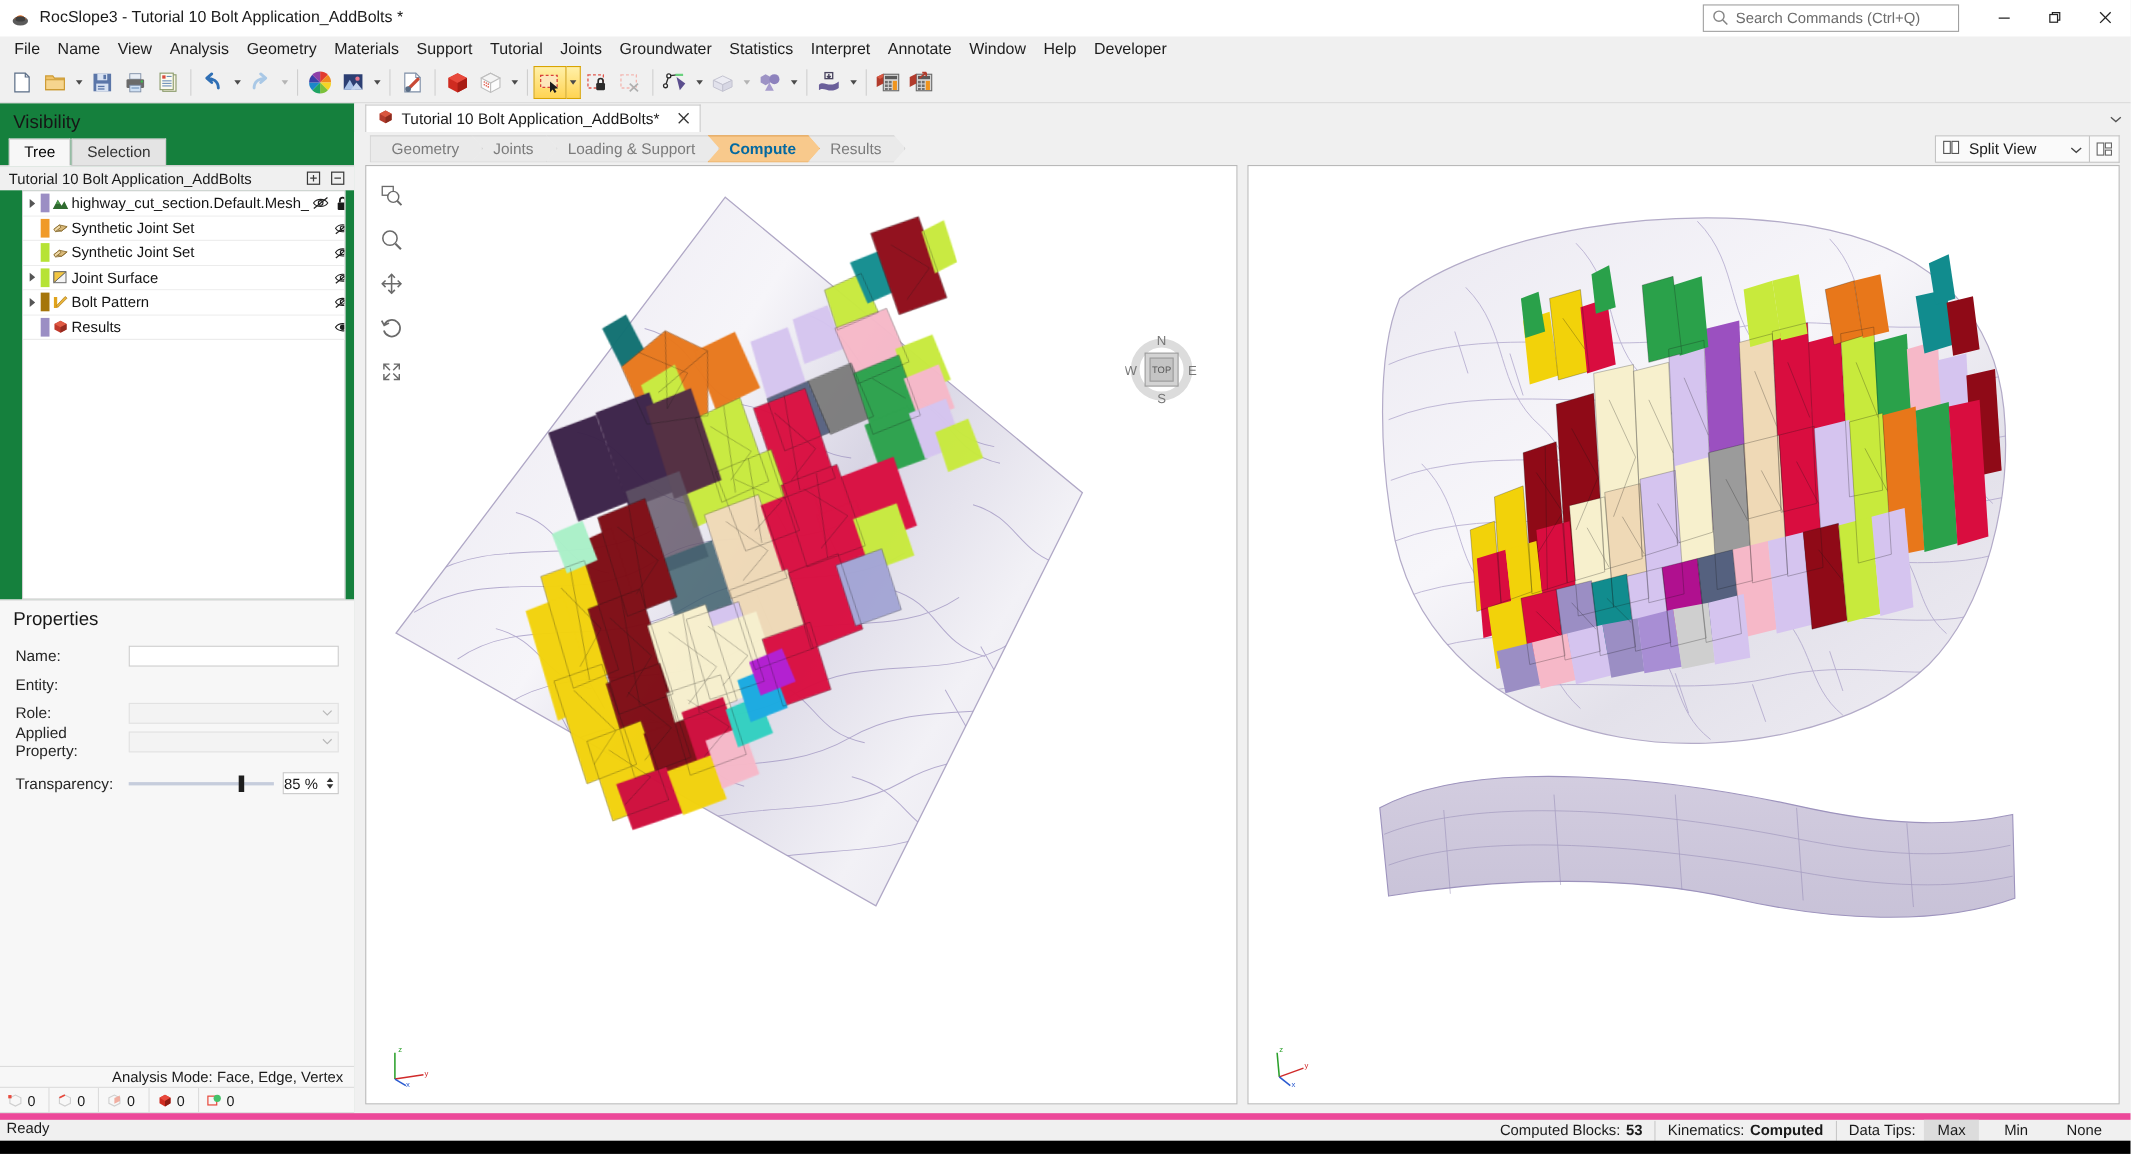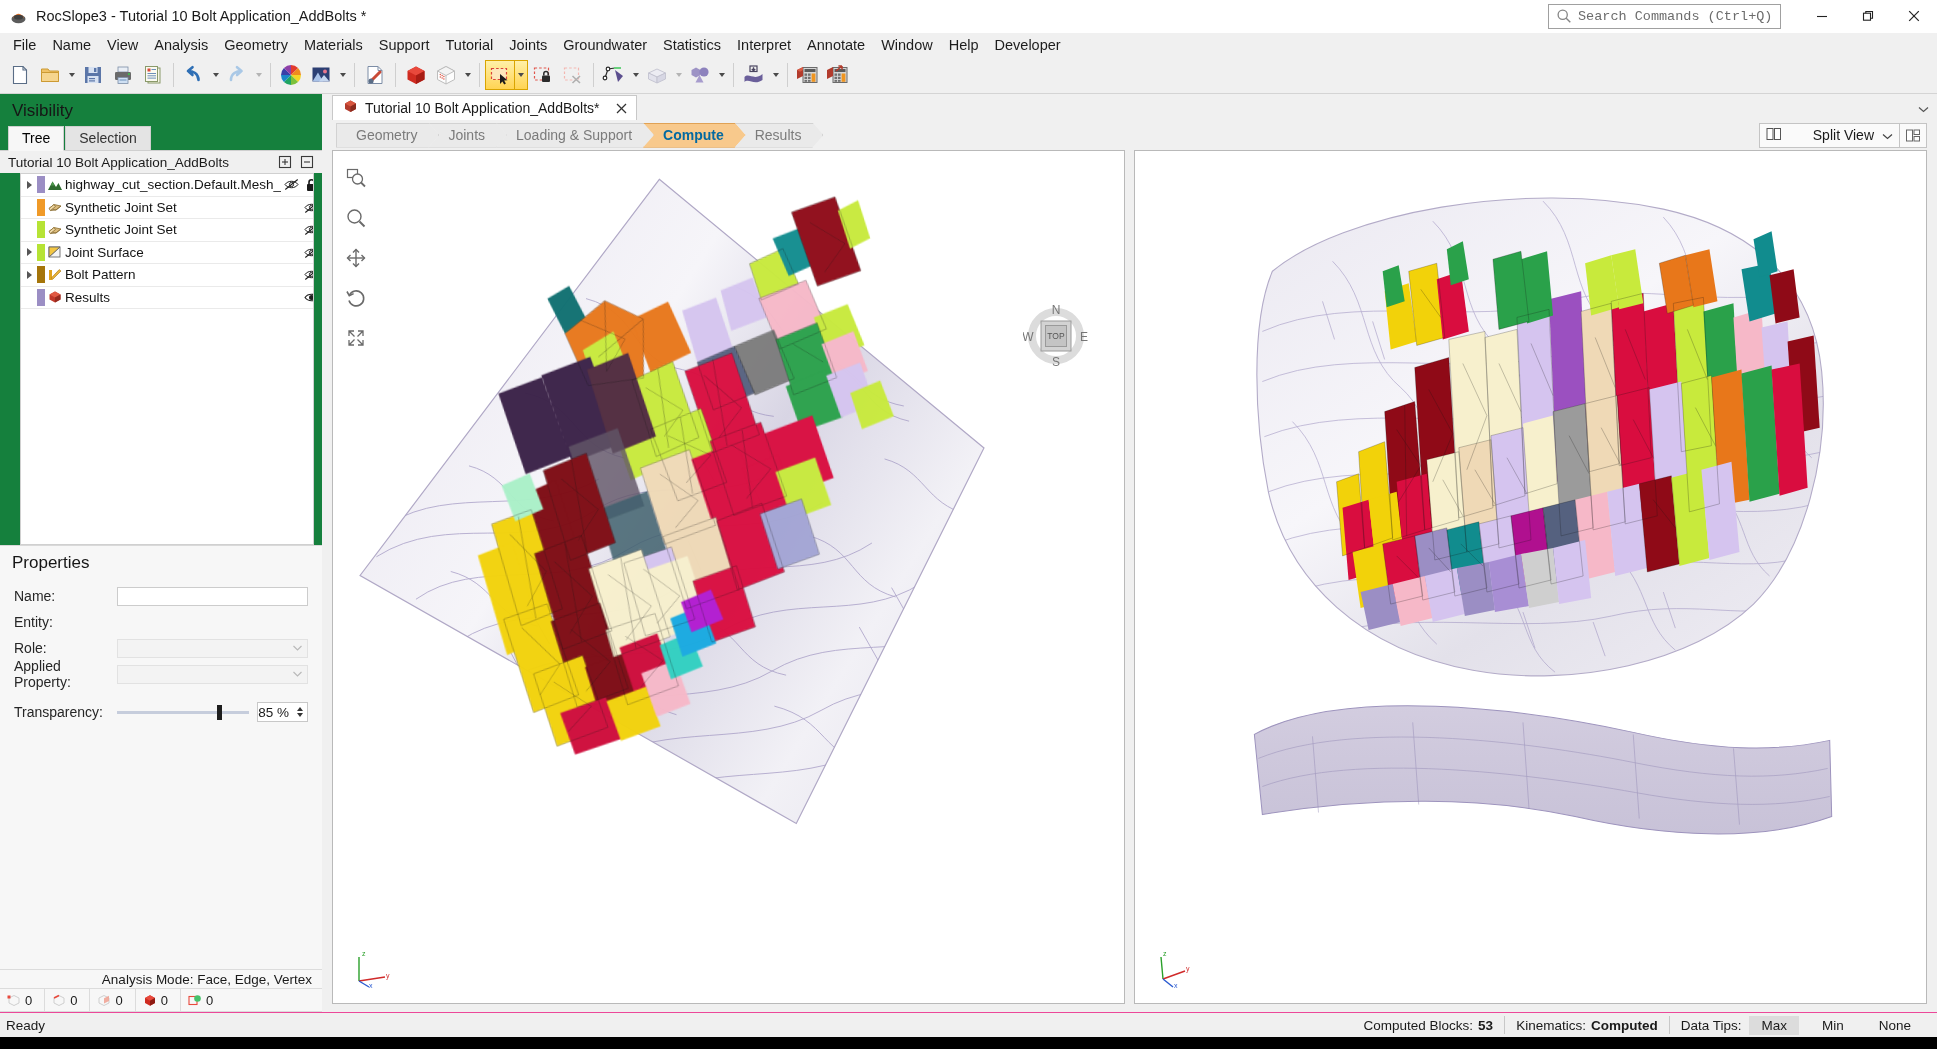--- a/index.html
+++ b/index.html
@@ -21,21 +21,21 @@
     border-bottom: 1px solid #ffffff; position: relative;
   }
   .app-logo { width: 17px; height: 17px; margin-right: 9px; flex:0 0 17px; }
   .title-text { font-size: 14.5px; color: #1a1a1a; white-space: nowrap; }
   .title-right { margin-left: auto; display: flex; align-items: center; height: 100%; }
   .searchbox {
     width: 233px; height: 25px; border: 1px solid #a0a0a0; background: #fff;
     display: flex; align-items: center; padding: 0 7px; margin-right: 18px;
   }
   .searchbox .sicon { flex: 0 0 16px; height:16px; margin-right: 6px; opacity: .62; }
-  .search-ph { font-size: 13.5px; color: #6c6c6c; white-space: nowrap; font-family: Liberation Mono, monospace; }
+  .search-ph { font-size: 13.5px; color: #6c6c6c; white-space: nowrap; }
   .wbtn { width: 46px; height: 33px; display: flex; align-items: center; justify-content: center; }
 
   
   .menubar {
     height: 24px; flex: 0 0 24px; background: #f0f0f0;
     display: flex; align-items: center; padding-left: 5px; font-size: 14.5px;
   }
   .menuitem { padding: 3px 8px; color: #1d1d1d; white-space: nowrap; line-height: 17px; }
 
   
@@ -103,21 +103,21 @@
   .spin-dn { width:0;height:0;border-left:3.5px solid transparent;border-right:3.5px solid transparent;border-top:4px solid #333; }
 
   
   .selmode { text-align: right; font-size: 13.5px; padding: 2px 10px 1px 0; color: #1a1a1a; border-top: 1px solid #dcdcdc; }
   .counters { display: flex; align-items: center; height: 24px; border-top: 1px solid #dcdcdc; border-bottom: 1px solid #dcdcdc; }
   .ctr { display: flex; align-items: center; padding: 0 12px 0 6px; font-size: 13px; border-right: 1px solid #dcdcdc; height:100%; }
   .ctr:last-child { border-right: none; }
   .ctr .cnum { margin-left: 3px; }
 
   
-  .center { flex: 1 1 auto; display: flex; flex-direction: column; min-width: 0; background: #f0f0f0; text-align: right; }
+  .center { flex: 1 1 auto; display: flex; flex-direction: column; min-width: 0; background: #f0f0f0; }
   .doctabs { height: 26px; flex: 0 0 26px; display: flex; align-items: flex-end; padding-left: 10px; position: relative; }
   .doctab {
     display: flex; align-items: center; gap: 7px; height: 25px; padding: 0 9px 0 10px;
     background: #fff; border: 1px solid #c8c8c8; border-bottom: none; font-size: 14px;
   }
   .doctab .x { font-size: 15px; color: #444; margin-left: 9px; }
   .tabs-rightcaret { margin-left: auto; margin-right: 8px; align-self: center; }
 
   .wfbar { height: 30px; flex: 0 0 30px; display: flex; align-items: center; padding-left: 14px; background: #f0f0f0; position: relative; }
   .chev {
@@ -139,22 +139,22 @@
   .vp { flex: 1 1 0; border: 1px solid #b9b9b9; background: #ffffff; position: relative; overflow: hidden; }
   .vp-tools { position: absolute; left: 10px; top: 14px; display: flex; flex-direction: column; gap: 14px; z-index: 5; }
   .vp-tool { width: 26px; height: 26px; display: flex; align-items: center; justify-content: center; }
   .compass { position: absolute; left: 690px; top: 152px; width: 66px; height: 66px; z-index: 5; }
   .axis-gizmo { position: absolute; left: 18px; bottom: 14px; width: 42px; height: 42px; z-index: 5; }
   .scene { position: absolute; inset: 0; }
   .scene svg { width: 100%; height: 100%; display: block; }
 
   
   .statusbar {
-    height: 25px; flex: 0 0 25px; background: #f0f0f0; display: flex; align-items: center;
-    border-top: 1px solid #ec4899; font-size: 13.5px; padding-left: 6px;
+    height: 25px; flex: 0 0 25px; background: #f0f0f0; display: flex; 
+    border-top: 6px solid #ec4899; font-size: 13.5px; padding-left: 6px;
   }
   .sb-ready { color: #1a1a1a; }
   .sb-right { margin-left: auto; display: flex; align-items: center; height: 100%; }
   .sb-item { padding: 0 11px; height: 18px; display: flex; align-items: center; gap: 5px; border-right: 1px solid #c8c8c8; }
   .sb-item.nb { border-right: none; }
   .sb-strong { font-weight: bold; }
   .sb-opt { padding: 2px 12px; margin: 0 3px; }
   .sb-opt.on { background: #dcdcdc; }
   .blackbar { height: 12px; flex: 0 0 12px; background: #000; }
 </style>

